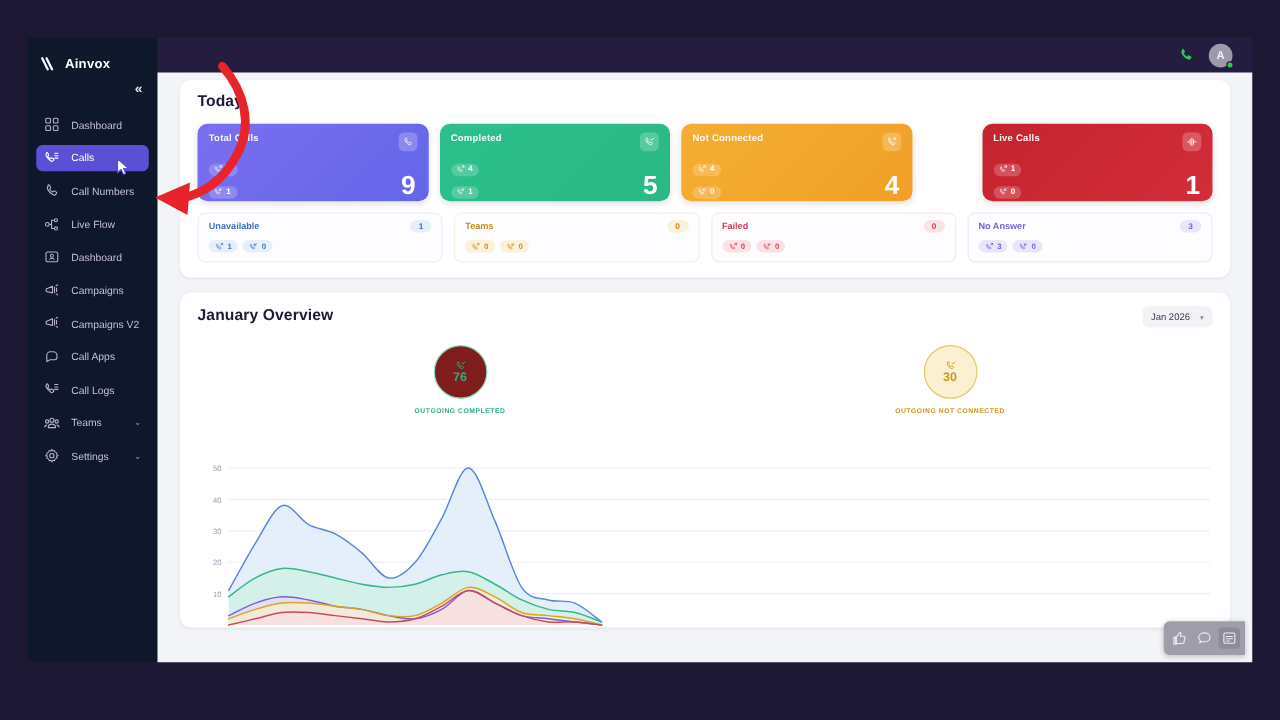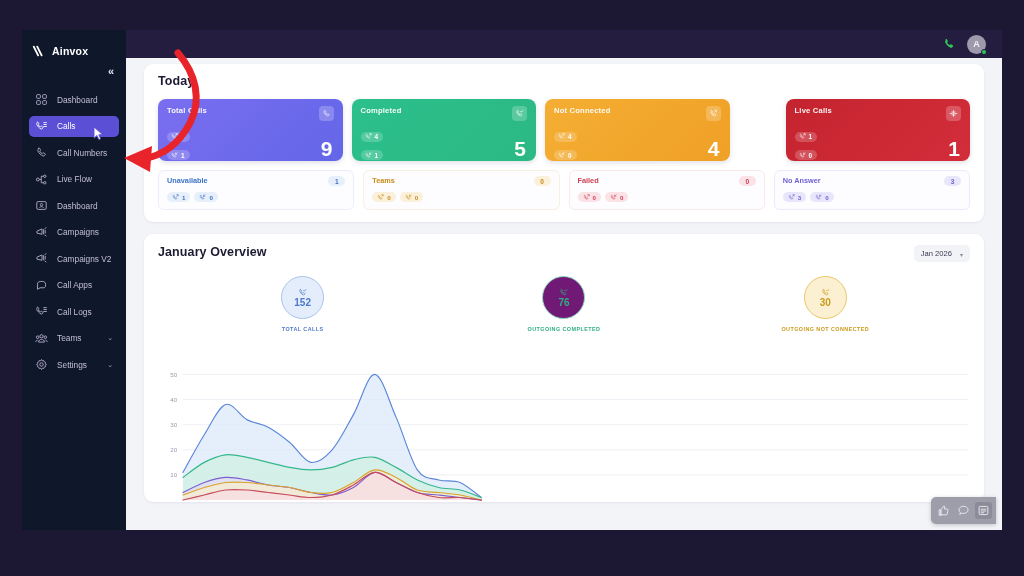--- a/index.html
+++ b/index.html
@@ -619,33 +619,21 @@
         <div class="ov-head">
           <div class="panel-title">January Overview</div>
           <div class="month-select">
             <span>Jan 2026</span>
             <span class="month-caret">▾</span>
           </div>
         </div>
 
         <div class="circles-row" id="circles-row">
             <div class="circle-item">
-              <div class="circle" style="background:#e4edfb;border-color:#a9c3ea">
-                <svg viewBox="0 0 16 16" width="9" height="9">
-                  <g fill="none" stroke="#4f79c9" stroke-width="1.1" stroke-linejoin="round">
-                    <path d="M3.8 2.6c.5-.4 1.2-.3 1.5.3l.9 1.5c.3.5.2 1-.2 1.4l-.6.5c.6 1.4 1.6 2.4 3 3l.5-.6c.4-.4.9-.5 1.4-.2l1.5.9c.6.3.7 1 .3 1.5l-.7.8c-.5.6-1.3.8-2 .5C6.5 11 4.5 9 3.2 6.1c-.3-.7-.1-1.5.5-2z" stroke-width="1.2"></path>
-                    <path d="M10 4.2l1.4 1.4 2.6-2.8" stroke-width="1.3" stroke-linecap="round" fill="none"></path>
-                  </g>
-                </svg>
-                <span class="circle-val" style="color:#4f79c9">152</span>
-              </div>
-              <div class="circle-cap" style="color:#4f79c9">TOTAL CALLS</div>
-            </div>
-            <div class="circle-item">
-              <div class="circle" style="background:#701a75;border-color:#8fd9bd">
+              <div class="circle" style="background:#7f1d1d;border-color:#8fd9bd">
                 <svg viewBox="0 0 16 16" width="9" height="9">
                   <g fill="none" stroke="#2fae80" stroke-width="1.1" stroke-linejoin="round">
                     <path d="M3.8 2.6c.5-.4 1.2-.3 1.5.3l.9 1.5c.3.5.2 1-.2 1.4l-.6.5c.6 1.4 1.6 2.4 3 3l.5-.6c.4-.4.9-.5 1.4-.2l1.5.9c.6.3.7 1 .3 1.5l-.7.8c-.5.6-1.3.8-2 .5C6.5 11 4.5 9 3.2 6.1c-.3-.7-.1-1.5.5-2z" stroke-width="1.2"></path>
                     <path d="M10 4.2l1.4 1.4 2.6-2.8" stroke-width="1.3" stroke-linecap="round" fill="none"></path>
                   </g>
                 </svg>
                 <span class="circle-val" style="color:#2fae80">76</span>
               </div>
               <div class="circle-cap" style="color:#2fae80">OUTGOING COMPLETED</div>
             </div>

